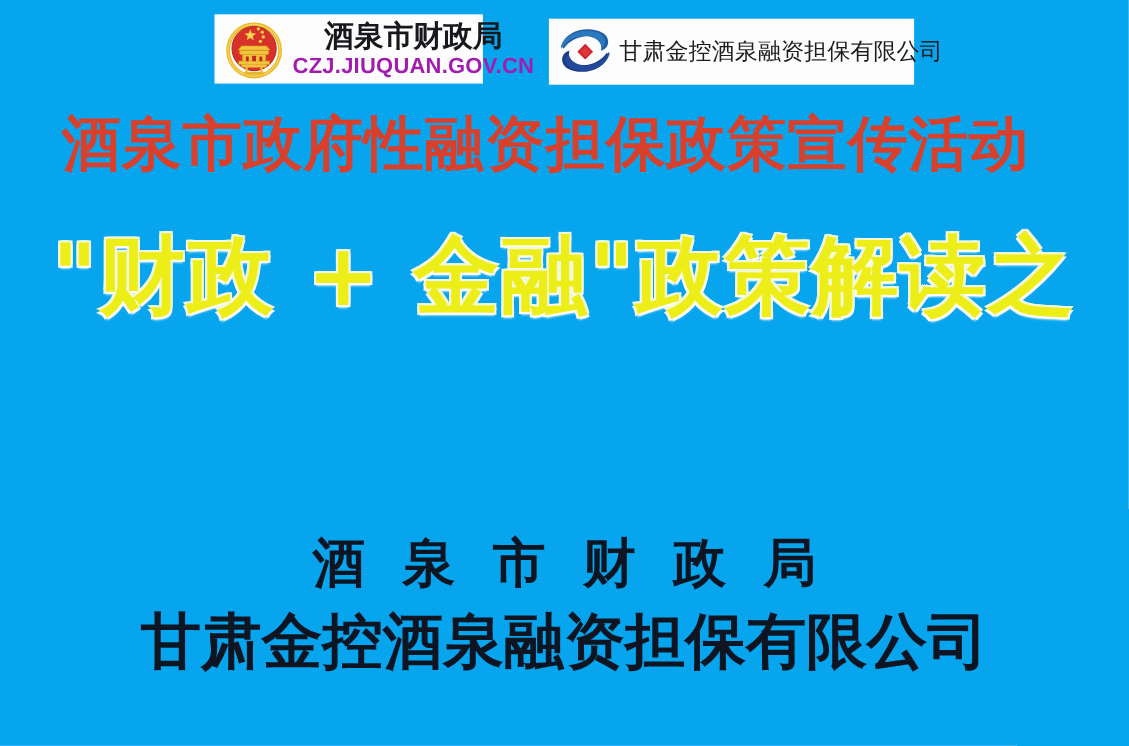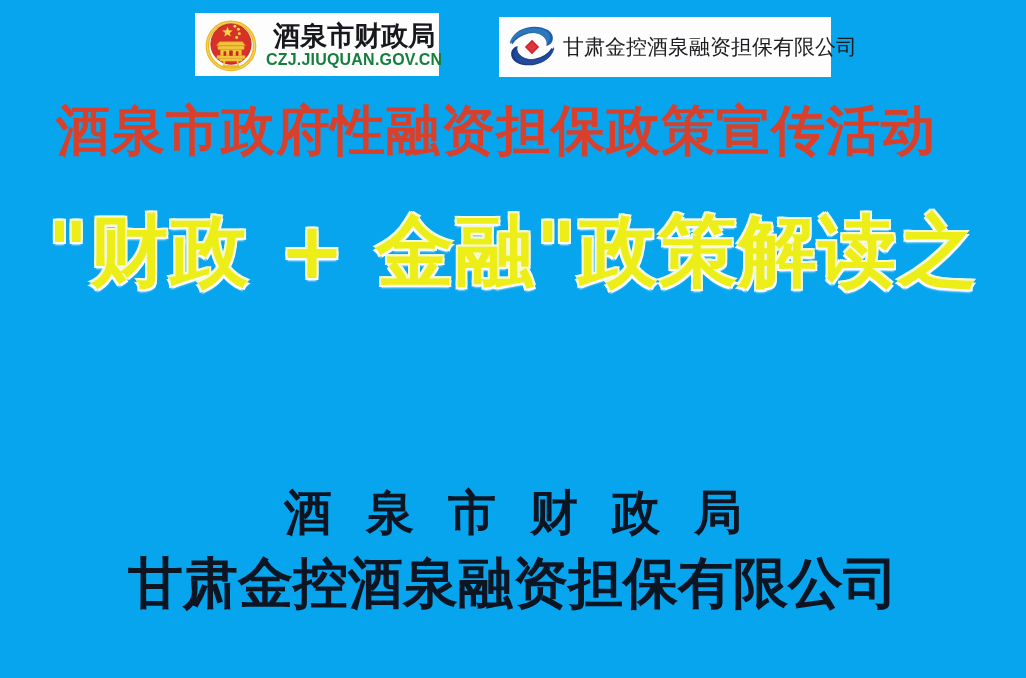--- a/index.html
+++ b/index.html
@@ -76,23 +76,23 @@
   .gov-title {
     font-family: "DejaVu Sans", "Liberation Sans", sans-serif;
     font-size: 27px;
     font-weight: bold;
     color: #16181b;
     letter-spacing: 0px;
     white-space: nowrap;
   }
   .gov-url {
     font-family: "Liberation Sans", sans-serif;
-    font-size: 16px;
-    font-weight: bold;
-    color: #15803d;
+    font-size: 20px;
+    font-weight: bold;
+    color: #a21caf;
     letter-spacing: 0.2px;
     margin-top: 3px;
     white-space: nowrap;
   }
 
   
   .wave-mark {
     position: relative;
     width: 54px;
     height: 50px;

